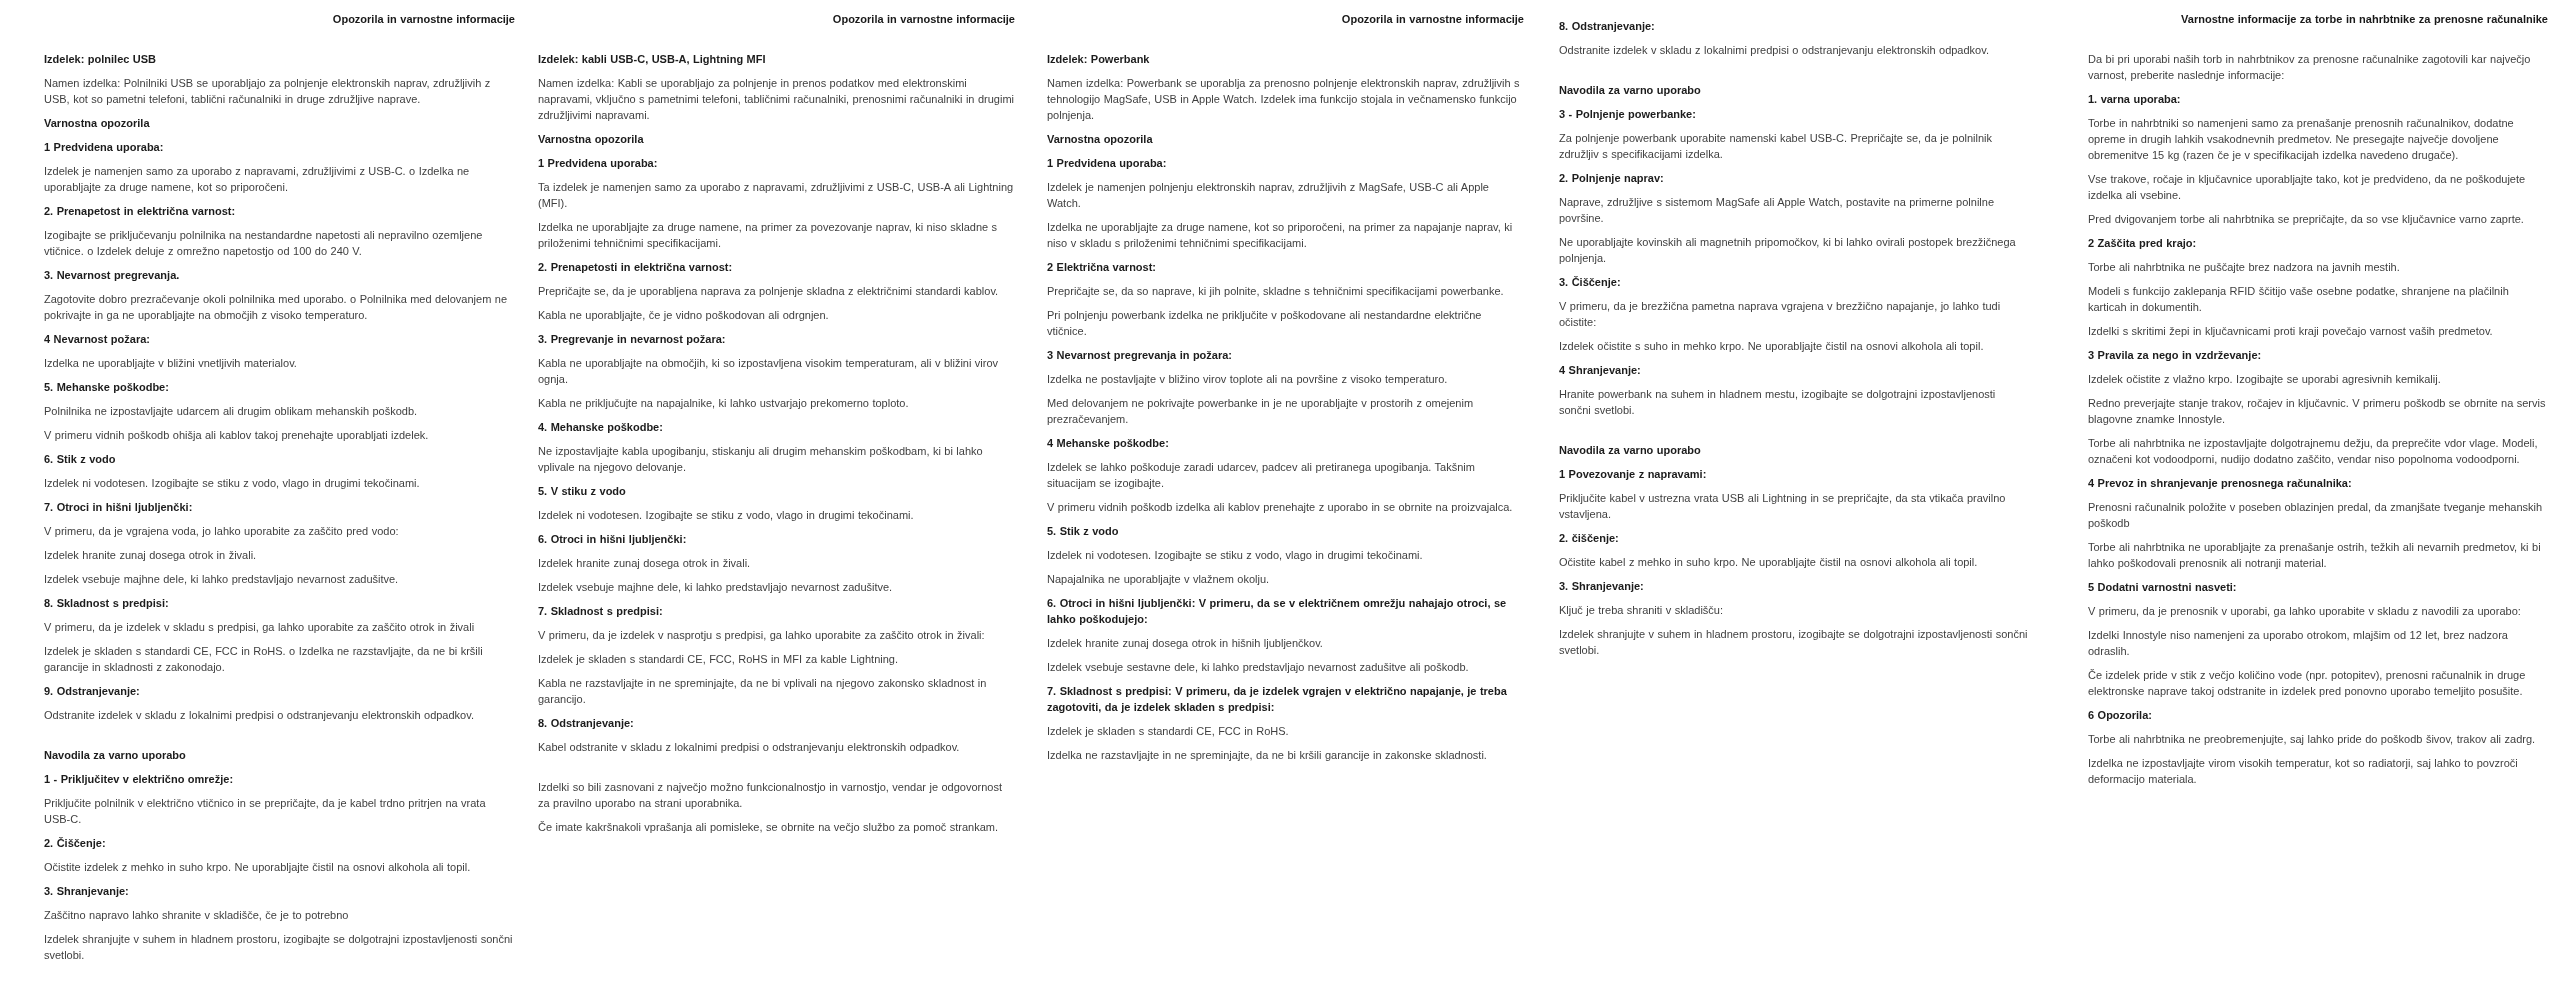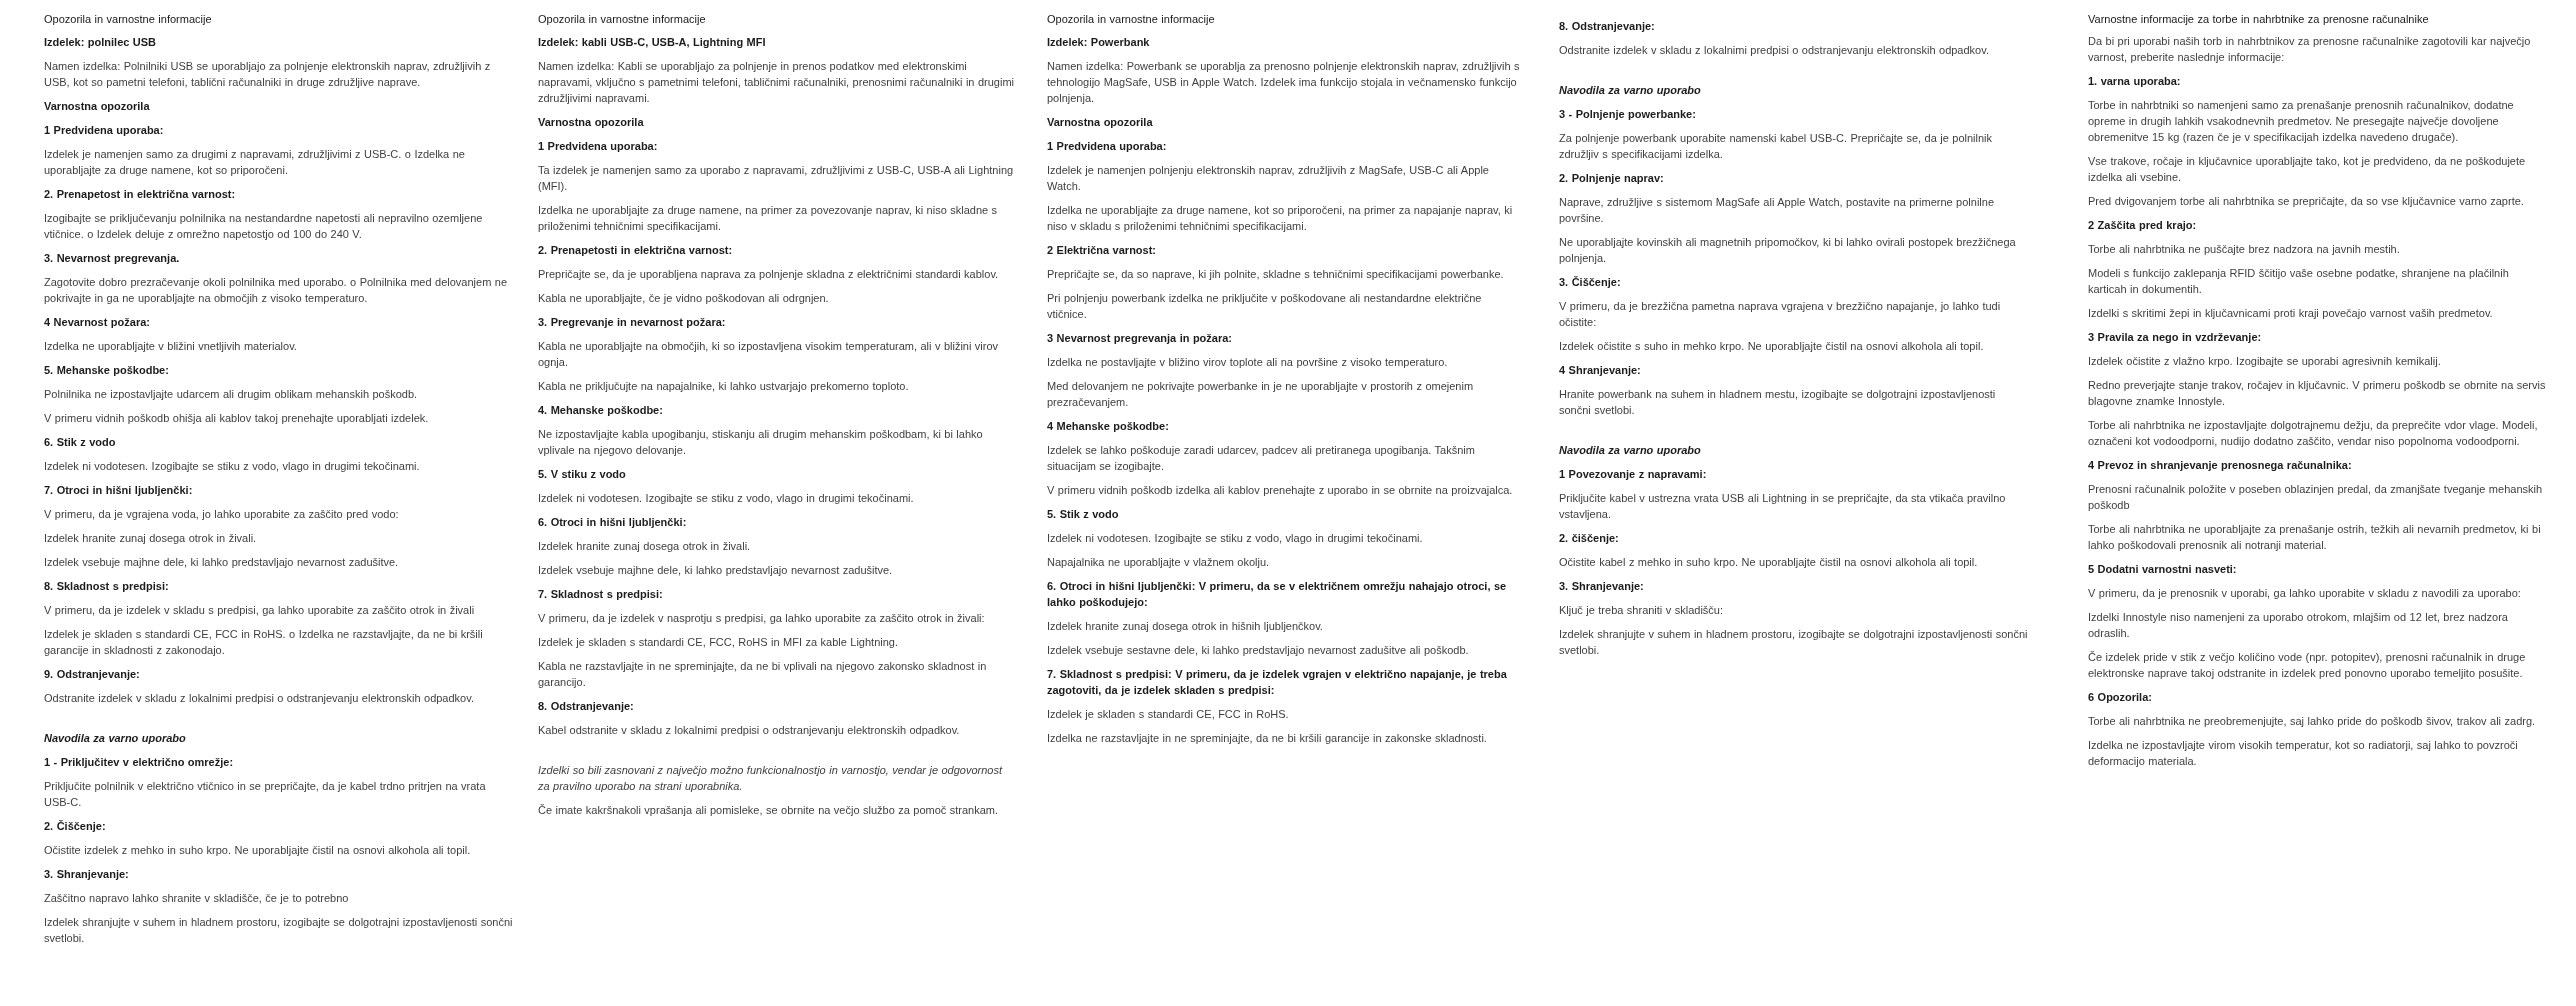--- a/index.html
+++ b/index.html
@@ -23,51 +23,51 @@
   .column:nth-child(3){left:1047px;width:477px;}
   .column:nth-child(4){left:1559px;width:471px;}
   .column:nth-child(5){left:2088px;width:460px;}
   .block{
     font-size:11px;
     line-height:16px;
     margin:0 0 7.2px 0;
     word-spacing:0.4px;
   }
   .block.h1{
-    font-weight:400;
+    font-weight:700;
     color:#191919;
-    margin-bottom:6px;
+    margin-bottom:24px;
+    text-align:right;
   }
   .block.h2{
     font-weight:700;
     color:#1c1c1c;
     margin-bottom:8px;
     margin-top:7px;
   }
   .block.p{
     font-weight:400;
     color:#3f3f3f;
     margin-bottom:8px;
   }
   .block.gap-before{
     margin-top:24px;
-    font-style:italic;
   }
 </style>
 </head>
 <body>
 
 <div id="page">
     <div class="column">
       <div class="block h1">Opozorila in varnostne informacije</div>
       <div class="block h2">Izdelek: polnilec USB</div>
       <div class="block p">Namen izdelka: Polnilniki USB se uporabljajo za polnjenje elektronskih naprav, združljivih z USB, kot so pametni telefoni, tablični računalniki in druge združljive naprave.</div>
       <div class="block h2">Varnostna opozorila</div>
       <div class="block h2">1 Predvidena uporaba:</div>
-      <div class="block p">Izdelek je namenjen samo za drugimi z napravami, združljivimi z USB-C. o Izdelka ne uporabljajte za druge namene, kot so priporočeni.</div>
+      <div class="block p">Izdelek je namenjen samo za uporabo z napravami, združljivimi z USB-C. o Izdelka ne uporabljajte za druge namene, kot so priporočeni.</div>
       <div class="block h2">2. Prenapetost in električna varnost:</div>
       <div class="block p">Izogibajte se priključevanju polnilnika na nestandardne napetosti ali nepravilno ozemljene vtičnice. o Izdelek deluje z omrežno napetostjo od 100 do 240 V.</div>
       <div class="block h2">3. Nevarnost pregrevanja.</div>
       <div class="block p">Zagotovite dobro prezračevanje okoli polnilnika med uporabo. o Polnilnika med delovanjem ne pokrivajte in ga ne uporabljajte na območjih z visoko temperaturo.</div>
       <div class="block h2">4 Nevarnost požara:</div>
       <div class="block p">Izdelka ne uporabljajte v bližini vnetljivih materialov.</div>
       <div class="block h2">5. Mehanske poškodbe:</div>
       <div class="block p">Polnilnika ne izpostavljajte udarcem ali drugim oblikam mehanskih poškodb.</div>
       <div class="block p">V primeru vidnih poškodb ohišja ali kablov takoj prenehajte uporabljati izdelek.</div>
       <div class="block h2">6. Stik z vodo</div>

